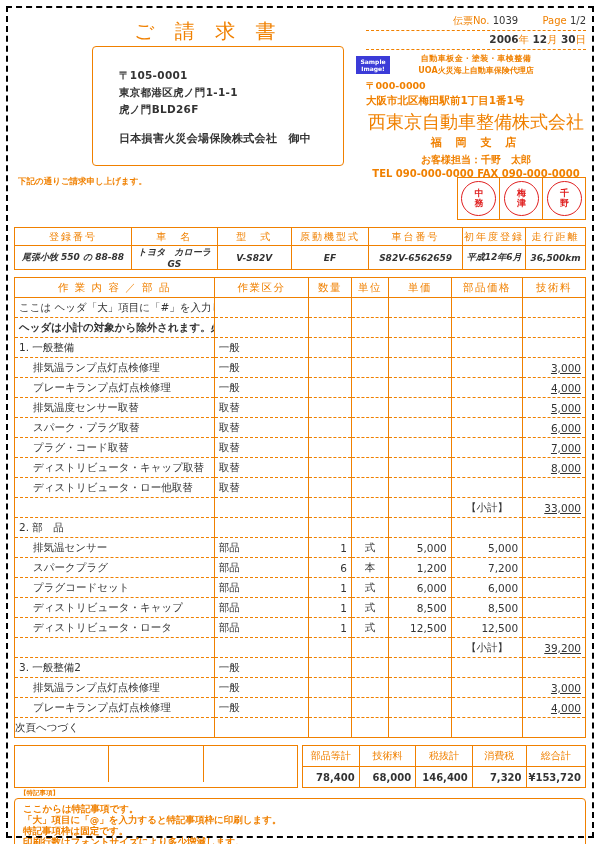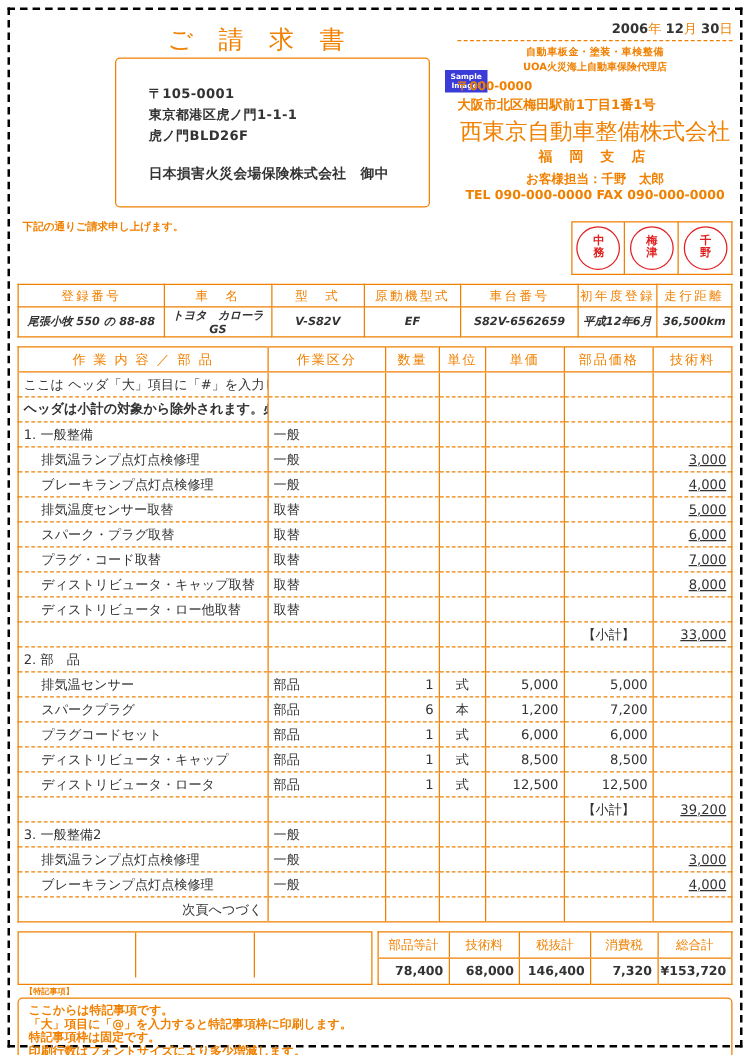--- a/index.html
+++ b/index.html
@@ -282,21 +282,21 @@
   .c-parts  { text-align: right; }
   .c-tech   { text-align: right; text-decoration: underline; }
   .tiny-note {
     font-size: 8px;
     line-height: 9px;
     color: #333;
     white-space: normal;
     font-weight: bold;
   }
   .subtotal-lbl { text-align: center; font-size: 10px; color: #333; }
-  .next-page { text-align: right; font-size: 10.5px; color: #333; padding-left:0 !important;}
+  .next-page { text-align: left; font-size: 10.5px; color: #333; padding-left:0 !important;}
 
   
   .totals-wrap {
     margin-top: 7px;
     display: flex;
     width: 100%;
   }
   .totals-left {
     width: 50%;
     display:flex;
@@ -374,20 +374,27 @@
         <div>〒105-0001</div>
         <div>東京都港区虎ノ門1-1-1</div>
         <div>虎ノ門BLD26F</div>
         <div class="cust-blank"></div>
         <div class="cust-name">日本損害火災会場保険株式会社　御中</div>
       </div>
 
       <div class="sample-badge">Sample Image!</div>
 
       <div class="meta">
+        <div class="meta-row1">
+          <span class="lbl">伝票No.</span>
+          <span class="num">1039</span>
+          <span class="sp"></span>
+          <span class="lbl">Page</span>
+          <span class="pg">1/2</span>
+        </div>
         <div class="meta-row2">
           <span class="d">2006</span><span class="k">年</span>
           <span class="d">12</span><span class="k">月</span>
           <span class="d">30</span><span class="k">日</span>
         </div>
         <div class="corp">
           <span class="tag1">自動車板金・塗装・車検整備</span>
           <span class="tag2">UOA火災海上自動車保険代理店</span>
         </div>
         <div class="addr-block">

